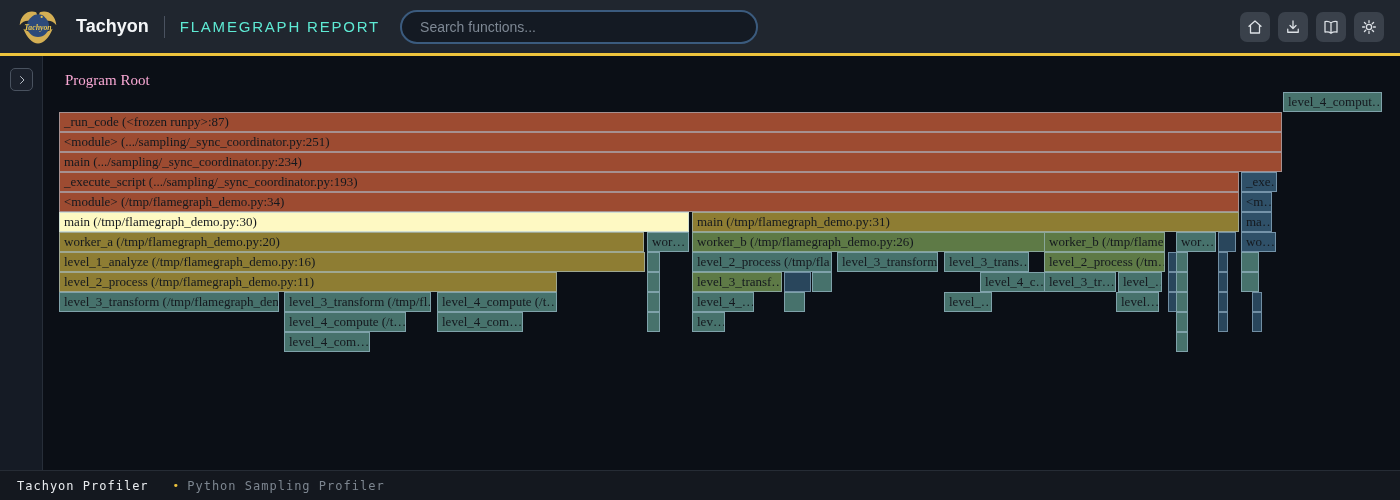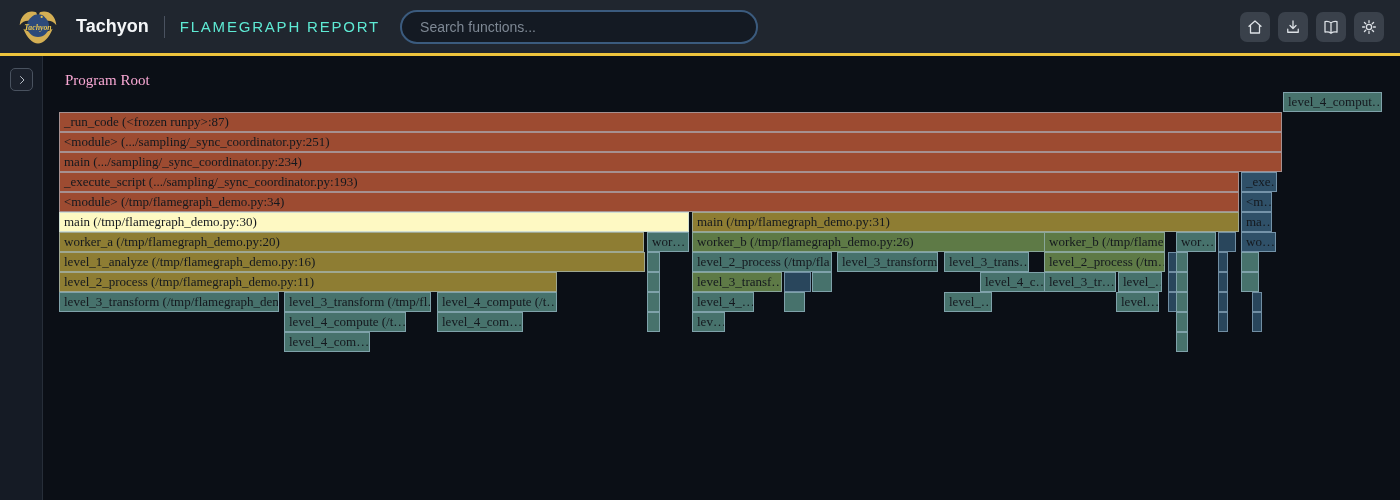--- a/index.html
+++ b/index.html
@@ -163,14 +163,19 @@
         <div class="frame" style="left: 604px; top: 256px; width: 13px; background: rgb(71, 114, 108);"></div>
         <div class="frame" style="left: 649px; top: 256px; width: 33px; background: rgb(71, 114, 108);">lev…</div>
         <div class="frame" style="left: 1133px; top: 256px; width: 12px; background: rgb(71, 114, 108);"></div>
         <div class="frame" style="left: 1175px; top: 256px; width: 9px; background: rgb(41, 70, 92);"></div>
         <div class="frame" style="left: 1209px; top: 256px; width: 9px; background: rgb(41, 70, 92);"></div>
         <div class="frame" style="left: 241px; top: 276px; width: 86px; background: rgb(71, 114, 108);">level_4_com…</div>
         <div class="frame" style="left: 1133px; top: 276px; width: 12px; background: rgb(71, 114, 108);"></div>
       </div>
   </div>
 
+  <div class="footer">
+    <span class="ft-app">Tachyon Profiler</span>
+    <span class="ft-bullet">•</span>
+    <span class="ft-sub">Python Sampling Profiler</span>
+  </div>
 
 </div>
 
 </body></html>

